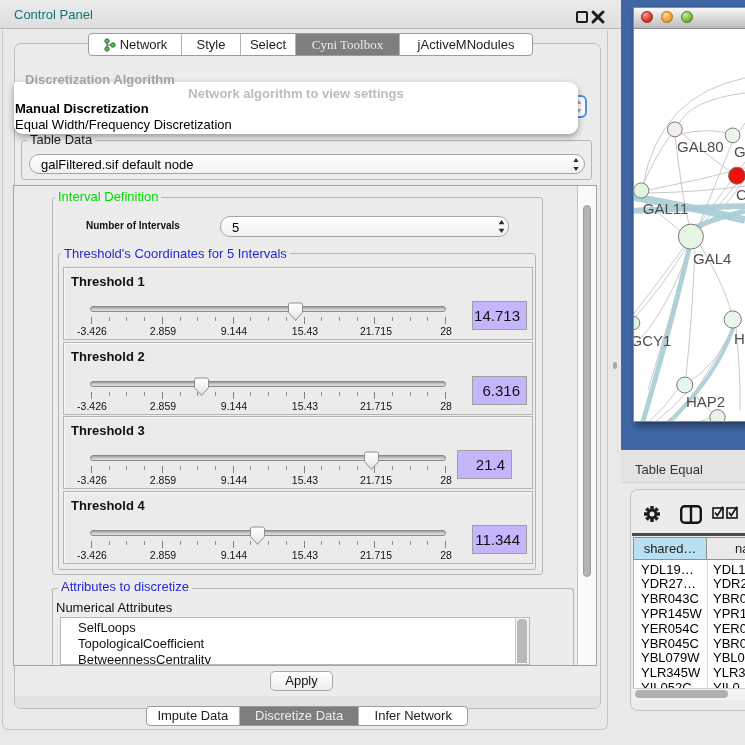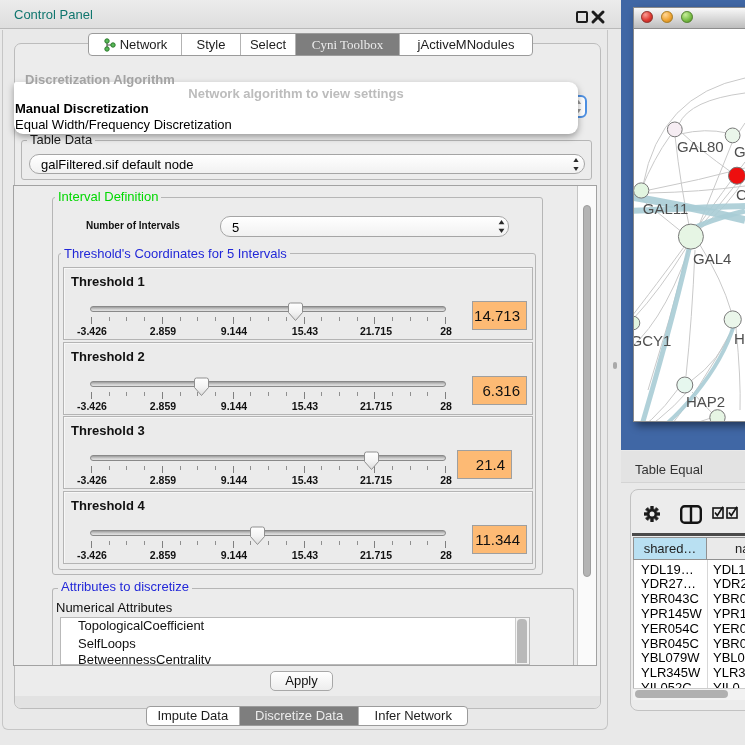--- a/index.html
+++ b/index.html
@@ -9,22 +9,22 @@
 .seg div{display:flex;align-items:center;justify-content:center;border-left:1px solid #b3b3b3;}
 .seg div:first-child{border-left:none;}
 .seg .sel{background:#7e7e7e;color:#ececec;}
 .cb{position:absolute;background:linear-gradient(#ffffff,#f1f1f1);border:1px solid #a5a5a5;border-radius:5px;font-size:13px;color:#000;}
 .cbt{position:absolute;left:11px;top:3px;}
 .tbx{position:absolute;border:1px solid #b4b4b4;background:#ebebeb;box-shadow:inset 1px 1px 0 #f7f7f7;}
 .tl{position:absolute;font-weight:bold;font-size:13px;color:#111;}
 .track{position:absolute;height:6px;border:1px solid #898989;border-radius:3px;background:linear-gradient(#9c9c9c,#cdcdcd 55%,#e3e3e3);}
 .tickmin{position:absolute;height:5px;background:repeating-linear-gradient(to right,#8f8f8f 0px,#8f8f8f 1px,transparent 1px,transparent 17.71px);}
 .tickmaj{position:absolute;height:8px;background:repeating-linear-gradient(to right,#7f7f7f 0px,#7f7f7f 1px,transparent 1px,transparent 70.84px);}
-.tlab{position:absolute;width:60px;text-align:center;font-size:10.5px;font-weight:bold;color:#111;}
-.vbox{position:absolute;width:55px;height:29px;background:#fdba74;border:1px solid #9f9f9f;font-size:15px;color:#111;text-align:right;line-height:27px;padding-right:6px;}
+.tlab{position:absolute;width:60px;text-align:center;font-size:10.5px;font-weight:normal;color:#111;}
+.vbox{position:absolute;width:55px;height:29px;background:#c4b5fd;border:1px solid #9f9f9f;font-size:15px;color:#111;text-align:right;line-height:27px;padding-right:6px;}
 .lrow{font-size:13px;color:#111;line-height:16.2px;padding-left:17px;}
 .trow{position:absolute;font-size:13px;color:#000;}
 </style></head><body>
 
 <div class="abs" style="left:0;top:0;width:621px;height:29px;background:linear-gradient(#ececec,#dedede);border-bottom:1px solid #b9b9b9;"></div>
 <div class="abs" style="left:14px;top:7px;font-size:13px;color:#0f766e;">Control Panel</div>
 <div class="abs" style="left:576px;top:11px;width:12px;height:12px;border:2px solid #1c1c1c;border-radius:2px;"></div>
 <svg class="abs" style="left:591px;top:10px" width="14" height="14">
     <path d="M2,2 L12,12 M12,2 L2,12" stroke="#1c1c1c" stroke-width="3" stroke-linecap="round"></path>
   </svg>
@@ -166,22 +166,22 @@
         </linearGradient>
       </defs>
       <path d="M3.5,1 L13.5,1 Q15.5,1 15.5,3 L15.5,10.5 L8.5,18.5 L1.5,10.5 L1.5,3 Q1.5,1 3.5,1 Z" fill="url(#thg3)" stroke="#8f8f8f"></path>
     </svg>
 <div class="vbox" style="left:408px;top:32.5px;">11.344</div>
 </div>
 <div class="gb" style="left:52px;top:588px;width:522px;height:77px;border-bottom:none;border-radius:3px 3px 0 0;"></div>
 <div class="gbt" style="left:58px;top:580px;color:#2228d8;">Attributes to discretize</div>
 <div class="abs" style="left:56px;top:600px;font-size:13px;font-weight:normal;color:#111;">Numerical Attributes</div>
 <div class="abs" style="left:60px;top:617px;width:470px;height:48px;background:#fff;border:1px solid #b9b9b9;overflow:hidden;">
+    <div class="lrow" style="padding-top:2px;">SelfLoops</div>
     <div class="lrow">TopologicalCoefficient</div>
-    <div class="lrow" style="padding-top:2px;">SelfLoops</div>
     <div class="lrow">BetweennessCentrality</div>
   </div>
 <div class="abs" style="left:515px;top:618px;width:14px;height:46px;background:#f3f3f3;border-left:1px solid #ccc;"></div>
 <div class="abs" style="left:517px;top:619px;width:10px;height:44px;background:#b9b9b9;border-radius:4px 4px 0 0;"></div>
 <div class="abs" style="left:270px;top:671px;width:63px;height:20px;border:1px solid #a8a8a8;border-radius:5px;background:linear-gradient(#ffffff,#ededed);font-size:13px;color:#111;text-align:center;line-height:18px;">Apply</div>
 <div class="seg" style="left:145.7px;top:705.8px;height:19.5px;">
 <div style="width:91.6px;">Impute Data</div>
 <div class="sel" style="width:119.2px;">Discretize Data</div>
 <div style="width:109.5px;">Infer Network</div>
 </div>

